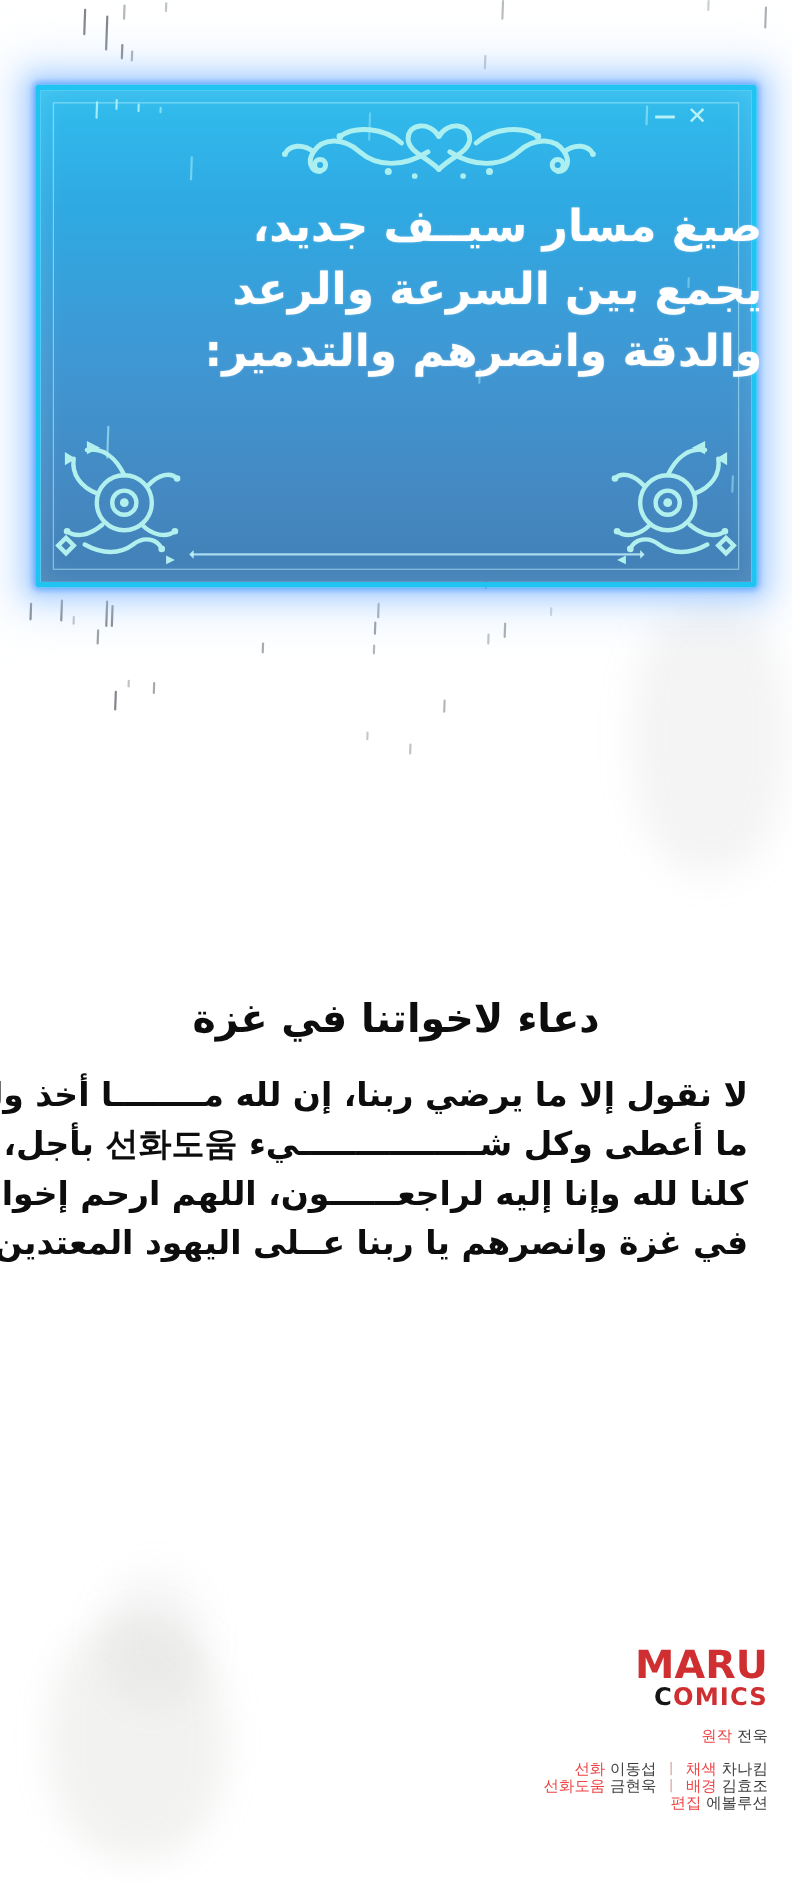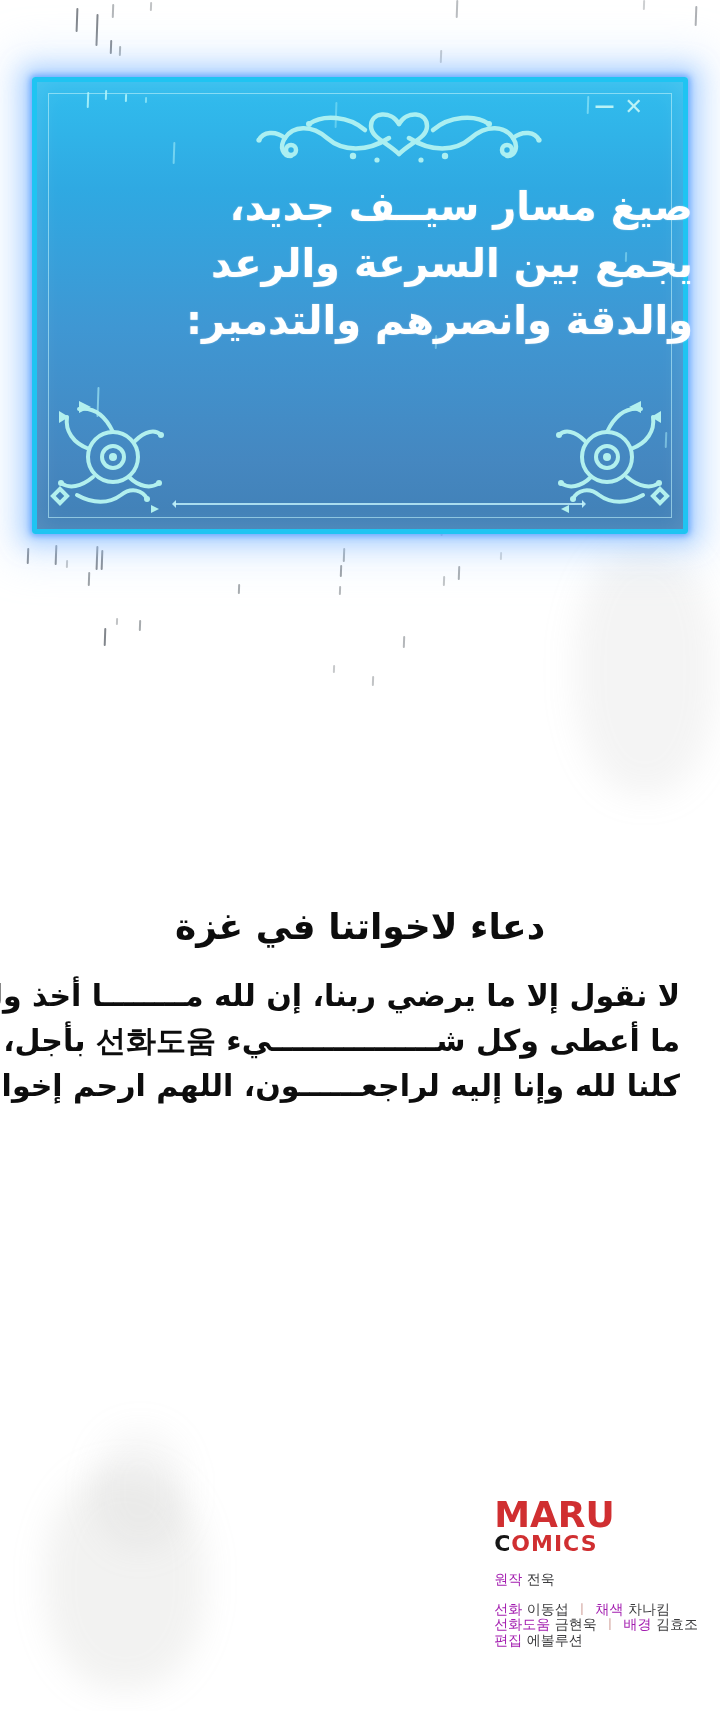--- a/index.html
+++ b/index.html
@@ -36,29 +36,29 @@
 
   
   .dua{position:absolute;left:40px;right:40px;top:906px;text-align:center;color:#0d0d0d;}
   .dua-title{font-size:36px;font-weight:bold;margin-bottom:26px;}
   .dua-line{font-size:30px;font-weight:bold;line-height:45px;white-space:nowrap;}
 
   
   .smudge{position:absolute;background:rgba(168,168,164,.12);filter:blur(16px);border-radius:45%;}
 
   
-  .footer{position:absolute;right:22px;top:1498px;}
+  .footer{position:absolute;right:22px;top:1498px;text-align:right;}
   .maru{color:#d02f31;font-weight:bold;font-size:36px;line-height:34px;letter-spacing:0px;
         transform:scaleY(.98);}
   .comics{font-weight:bold;font-size:22px;line-height:24px;letter-spacing:1px;color:#d02f31;}
   .comics .black-c{color:#161616;}
   .credits{margin-top:16px;font-size:14px;line-height:15.5px;color:#3c3c3e;}
   .credits .row{white-space:nowrap;}
   .credits .row.first{margin-bottom:14px;}
-  .lbl{color:#a21caf;}
+  .lbl{color:#ef4444;}
   .sep{color:#cf9d96;padding:0 2px;}
 </style>
 </head>
 <body>
 
 <div class="page">
 
   <div class="r" style="left:76px;top:8px;height:24px;"></div>
   <div class="r" style="left:96px;top:14px;height:32px;"></div>
   <div class="r" style="left:112px;top:4px;height:14px;opacity:.6;"></div>
@@ -193,20 +193,21 @@
       </g>
     </svg>
     <div class="divider"></div>
   </div>
 
   <div class="dua" dir="rtl">
     <div class="dua-title">دعاء لاخواتنا في غزة</div>
     <div class="dua-line">لا نقول إلا ما يرضي ربنا، إن لله مــــــــا أخذ وله</div>
     <div class="dua-line">ما أعطى وكل شــــــــــــــــيء 선화도움 بأجل،</div>
     <div class="dua-line">كلنا لله وإنا إليه لراجعــــــون، اللهم ارحم إخواننا</div>
+    <div class="dua-line">في غزة وانصرهم يا ربنا عــلى اليهود المعتدين</div>
   </div>
 
   <div class="footer">
     <div class="maru">MARU</div>
     <div class="comics"><span class="black-c">C</span><span>OMICS</span></div>
     <div class="credits">
       <div class="row first">
         <span class="lbl">원작</span>
         <span class="nm">전욱</span>
       </div>

